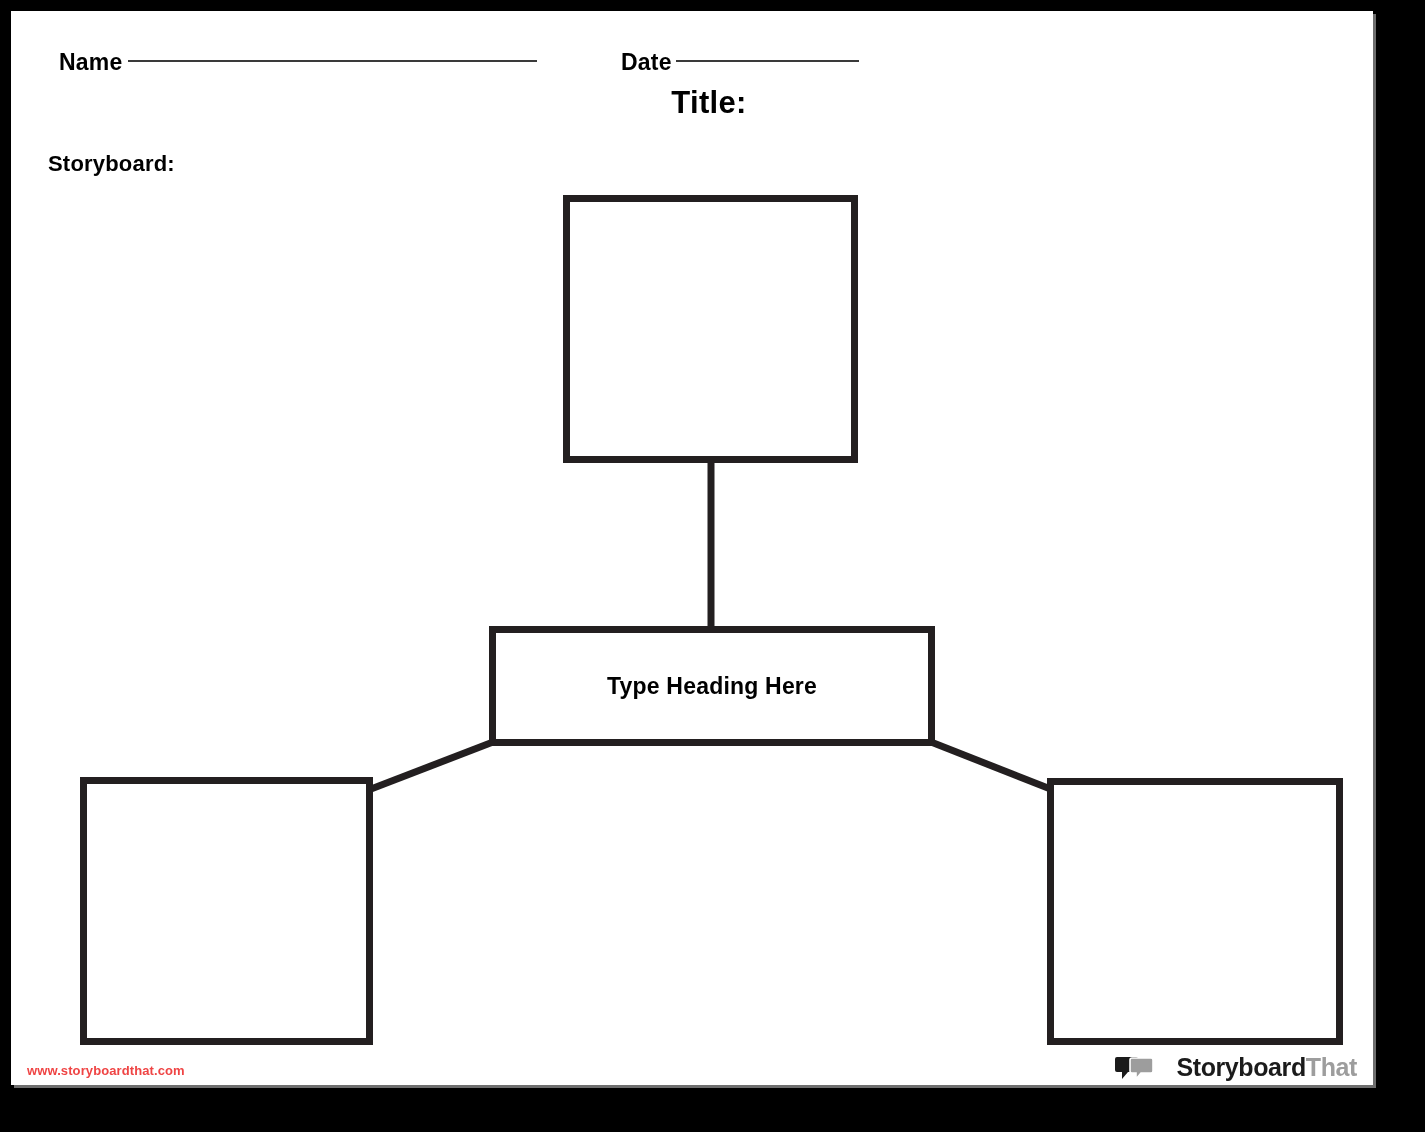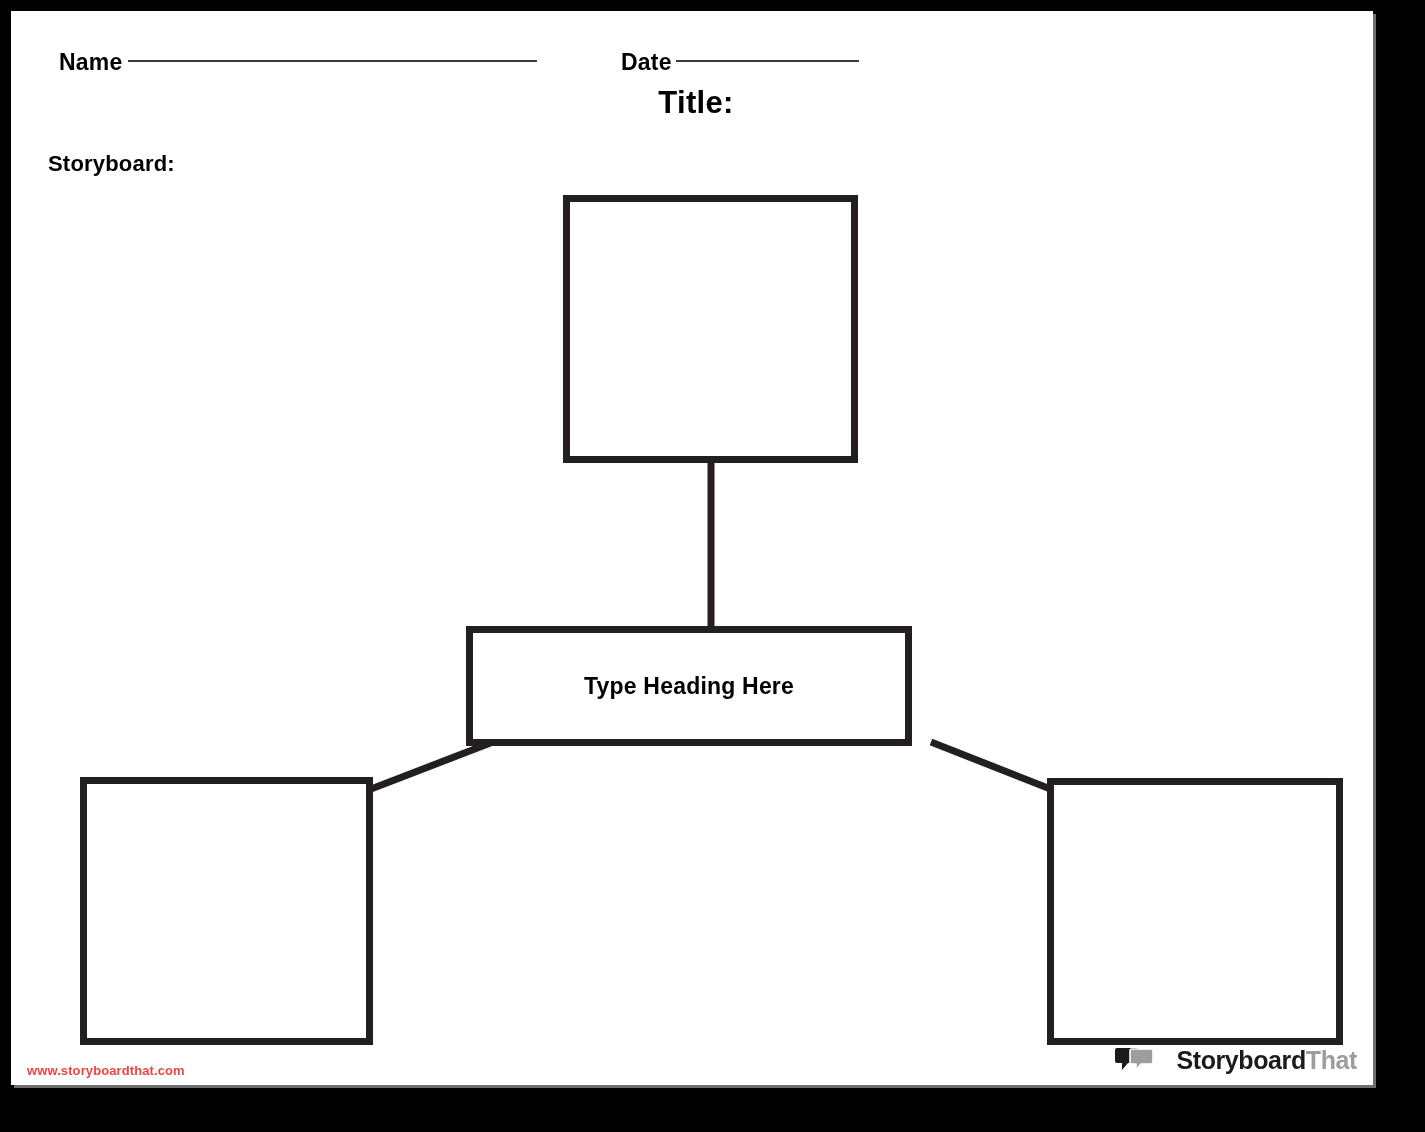--- a/index.html
+++ b/index.html
@@ -49,21 +49,21 @@
     position: absolute;
     height: 0;
     border-top: 2px solid #3a3a3a;
   }
   #name-rule { left: 117px; top: 49px; width: 409px; }
   #date-rule { left: 665px; top: 49px; width: 183px; }
 
   
   #title {
     position: absolute;
-    left: 4px;
+    left: 17px;
     top: 74px;
     width: 1362px;
     text-align: center;
     font-size: 31px;
     font-weight: bold;
     color: #000000;
     letter-spacing: 0.3px;
   }
   #directions {
     position: absolute;
@@ -85,21 +85,21 @@
   }
 
   .node-box {
     position: absolute;
     background: #ffffff;
     border: 7px solid #231f20;
     box-sizing: border-box;
     z-index: 3;
   }
   #box-top    { left: 552px; top: 184px;  width: 295px; height: 268px; }
-  #box-head   { left: 455px; top: 615px;  width: 446px; height: 120px;
+  #box-head   { left: 478px; top: 615px;  width: 446px; height: 120px;
                 display: flex; align-items: center; justify-content: center; }
   #box-left   { left: 69px;  top: 766px;  width: 293px; height: 268px; }
   #box-right  { left: 1036px;top: 767px;  width: 296px; height: 267px; }
 
   #head-text {
     font-size: 23px;
     font-weight: bold;
     color: #000000;
     letter-spacing: 0.2px;
     text-align: center;
@@ -123,21 +123,21 @@
     font-weight: bold;
     color: #ef4444;
     letter-spacing: 0.1px;
   }
   #logo {
     position: absolute;
     right: 16px;
     top: 1035px;
     height: 36px;
     display: flex;
-    align-items: flex-start;
+    align-items: flex-end;
     gap: 21px;
   }
   #logo-mark { display: block; }
   #logo-text {
     font-size: 25px;
     font-weight: bold;
     letter-spacing: -0.4px;
     white-space: nowrap;
   }
   .logo-word-a { color: #1b1b1b; }

